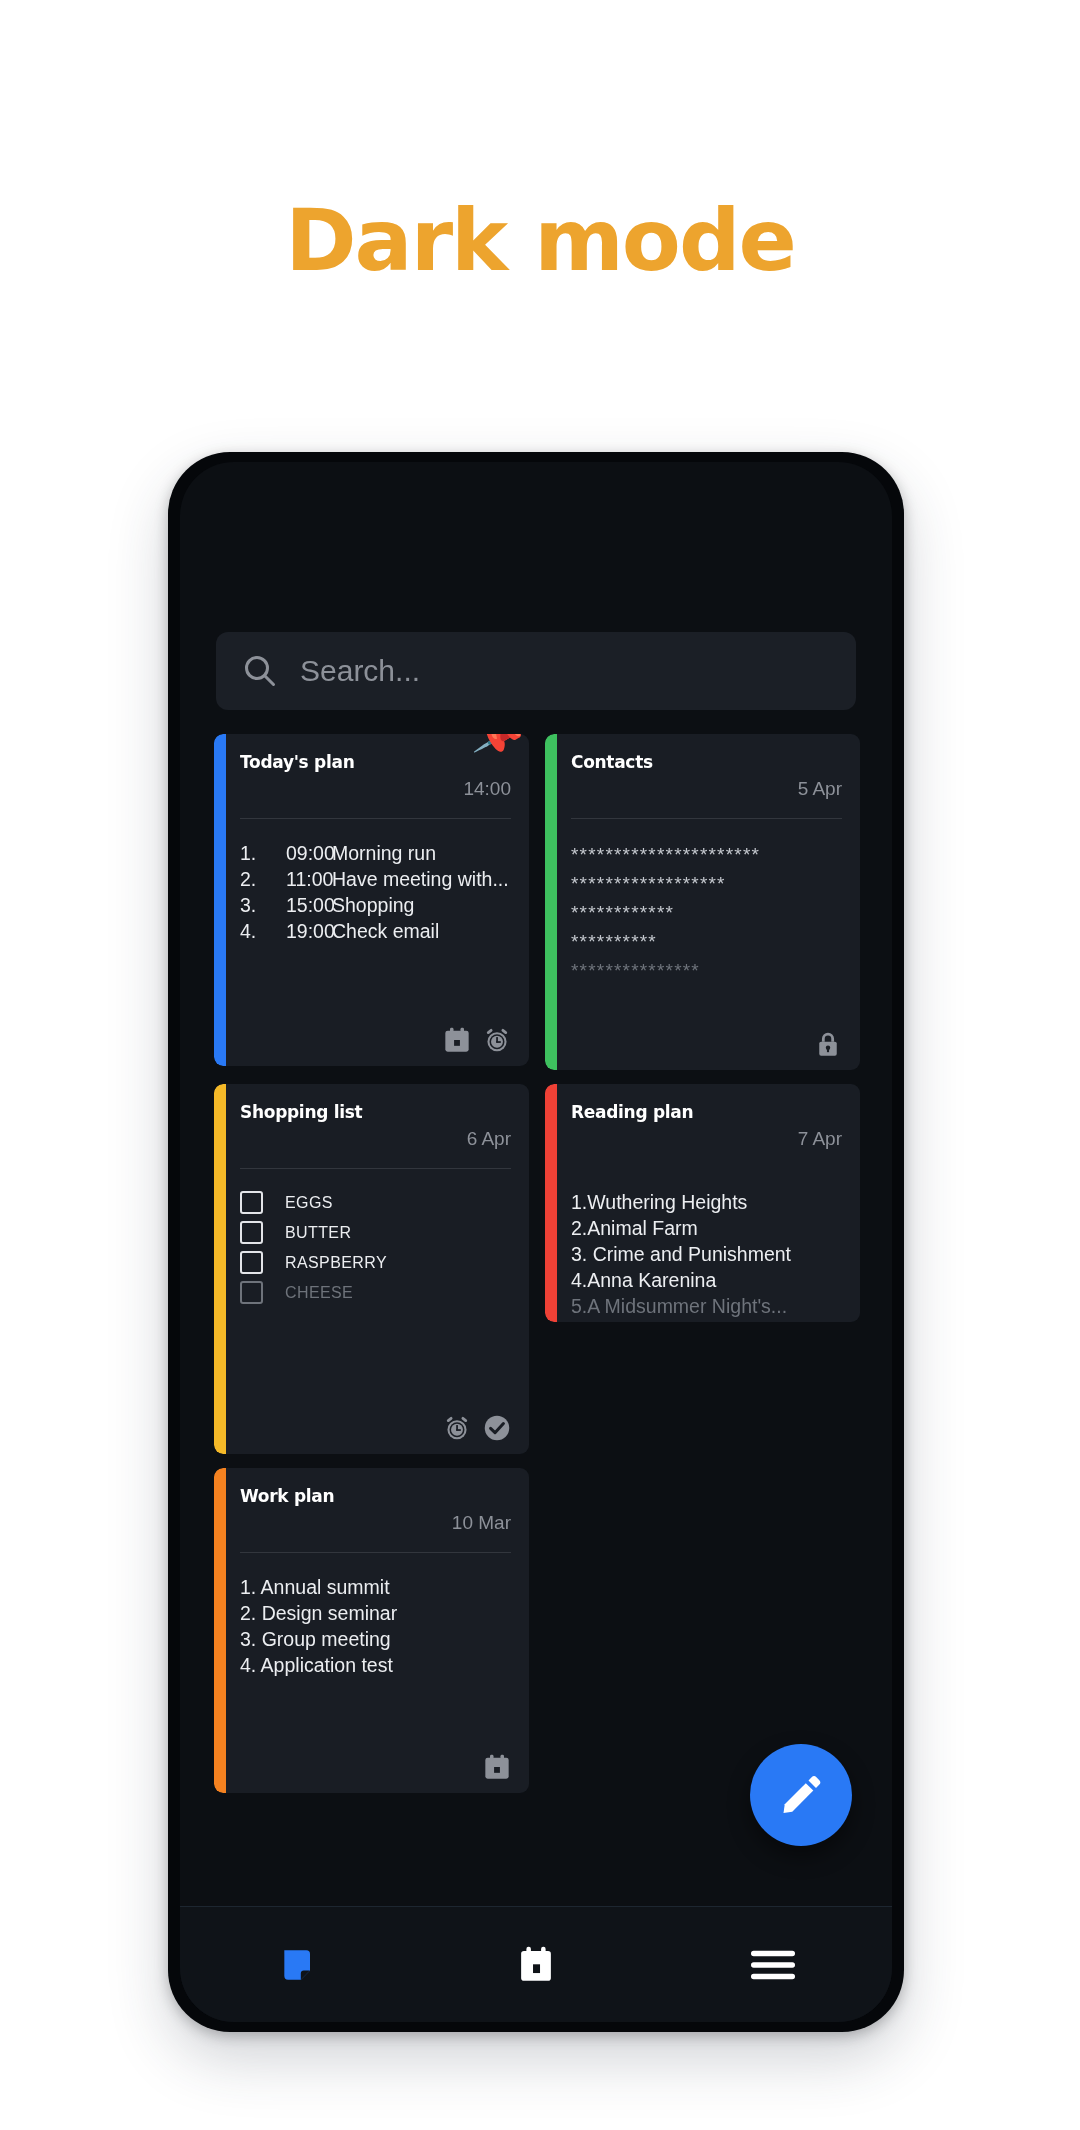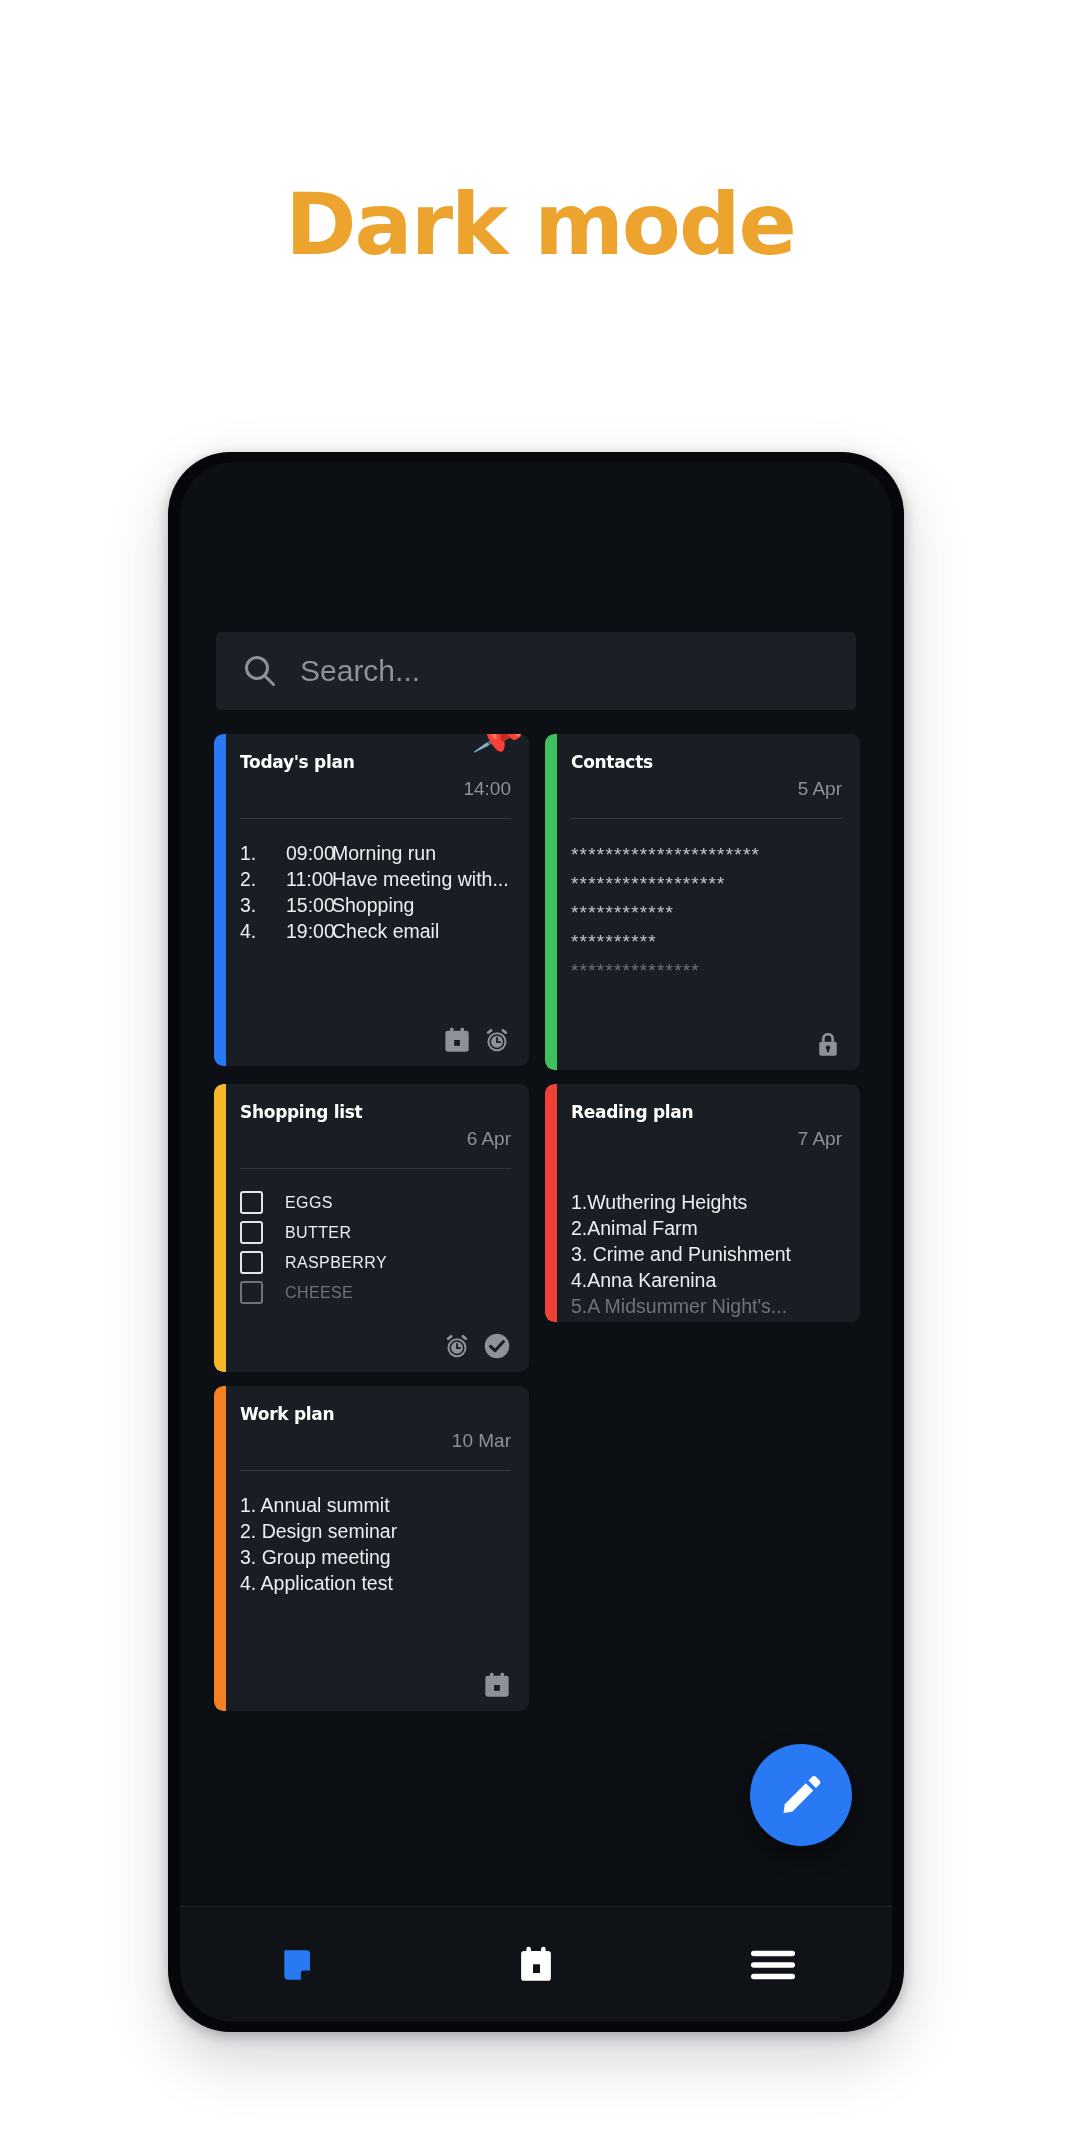--- a/index.html
+++ b/index.html
@@ -7,21 +7,21 @@
   body {
     background:#ffffff;
     font-family:"Liberation Sans", sans-serif;
     position:relative;
     overflow:hidden;
   }
 
   
   .headline {
     position:absolute;
-    top:174px; left:0; width:1080px;
+    top:190px; left:0; width:1080px;
     text-align:center;
     font-size:86px;
     font-weight:bold;
     letter-spacing:-2px;
     color:#eda42e;
     font-family:"DejaVu Sans", sans-serif;
   }
 
   
   .phone-shadow {
@@ -74,21 +74,21 @@
   .sort-arrow { position:absolute; right:0px; top:2px; width:16px; height:30px; }
   
   .kebab { width:10px; height:44px; display:flex; flex-direction:column; justify-content:space-between; align-items:center; }
   .kebab i { width:9px; height:9px; border-radius:50%; background:#fff; display:block; }
 
   
   .searchbar {
     position:absolute; left:36px; top:170px;
     width:640px; height:78px;
     background:#1b1f26;
-    border-radius:5px;
+    border-radius:12px;
     display:flex; align-items:center;
     padding-left:26px;
   }
   .search-icon { width:36px; height:36px; flex:0 0 auto; }
   .search-placeholder {
     margin-left:22px;
     color:#8d9199;
     font-size:30px;
   }
 
@@ -245,21 +245,21 @@
       <div class="note-foot">
         <svg class="foot-icon" viewBox="0 0 24 24">
           <rect x="4.5" y="10" width="15" height="12" rx="1.6" fill="#8d9199"></rect>
           <path d="M8 10 V7.5 a4 4 0 0 1 8 0 V10" fill="none" stroke="#8d9199" stroke-width="2.4"></path>
           <circle cx="12" cy="15.2" r="1.9" fill="#191d24"></circle>
           <rect x="11.1" y="15" width="1.8" height="4" fill="#191d24"></rect>
         </svg>
       </div>
     </div>
 
-    <div class="note" style="height:288px">
+    <div class="note" style="height:370px">
       <div class="stripe" style="background:#f5b928"></div>
       <div class="note-title">Shopping list</div>
       <div class="note-date">6 Apr</div>
       <div class="note-rule"></div>
       <div class="note-body">
         <div class="check-line">
           <span class="cb"></span>
           <span class="check-label">EGGS</span>
         </div>
         <div class="check-line">

